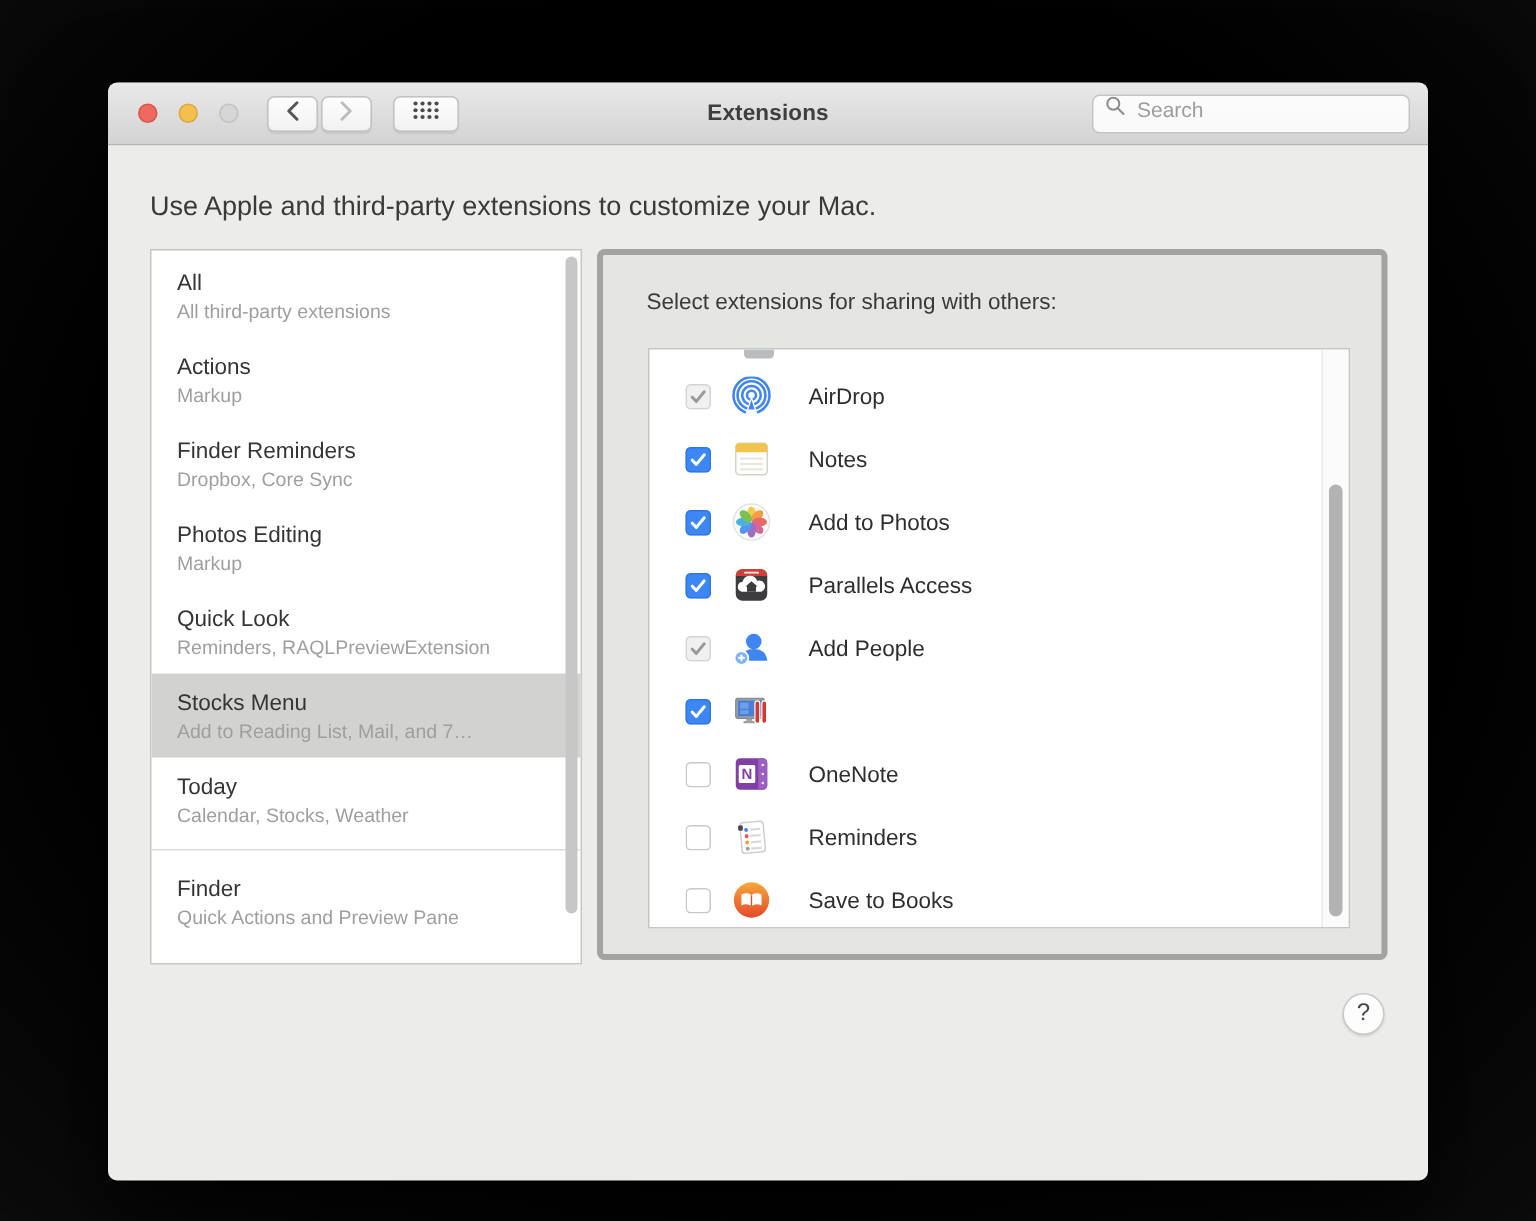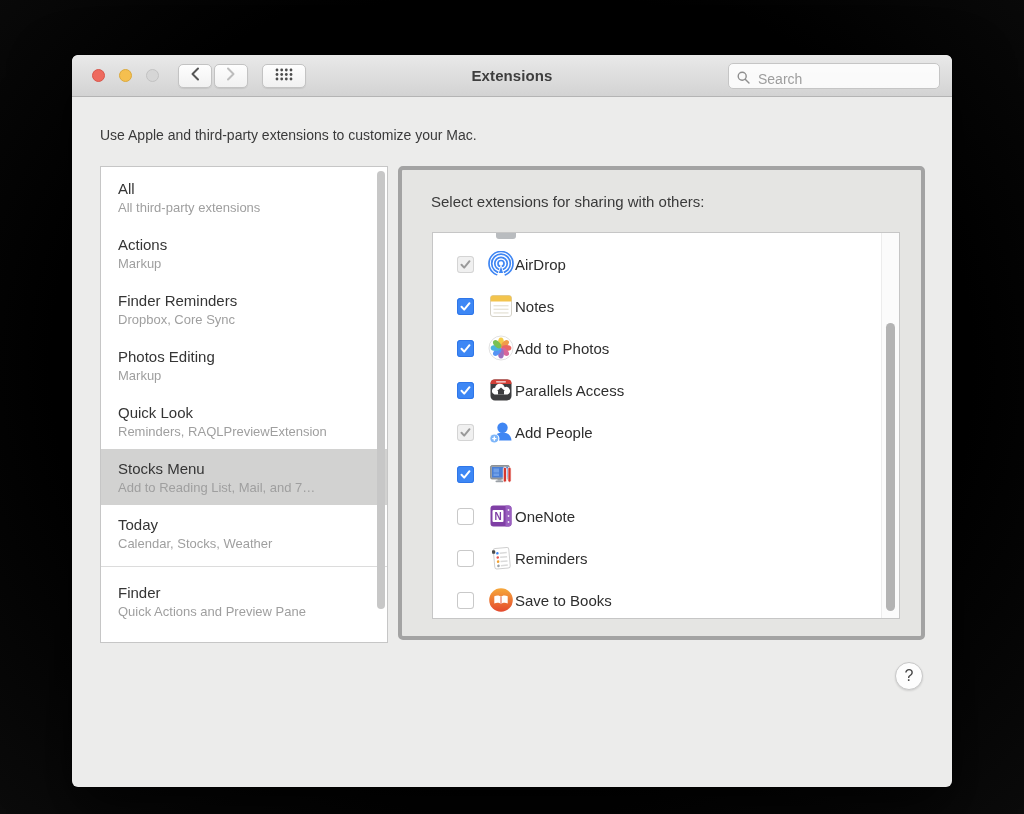--- a/index.html
+++ b/index.html
@@ -18,26 +18,26 @@
   .tl.gray{left:74px;background:#d6d6d6;border:1px solid #c2c2c2;}
   .tb-btn{position:absolute;top:9px;height:24px;background:linear-gradient(#fefefe,#f1f1f1);
           border:1px solid #c3c3c3;border-radius:5px;display:flex;align-items:center;justify-content:center;
           box-shadow:0 1px 1px rgba(0,0,0,.08);}
   .nav-back{left:106px;width:34px;}
   .nav-fwd{left:142px;width:34px;}
   .grid-btn{left:190px;width:44px;}
   .win-title{position:absolute;left:300px;right:300px;top:0;height:42px;line-height:42px;text-align:center;
              font-size:15px;font-weight:600;color:#3e3e3e;letter-spacing:.1px;}
   .search{position:absolute;right:12px;top:8px;width:212px;height:26px;background:rgba(255,255,255,.85);
-          border:1px solid #c5c5c5;border-radius:5px;display:flex;align-items:flex-end;padding:0 8px;gap:6px;}
+          border:1px solid #c5c5c5;border-radius:5px;display:flex;align-items:flex-start;padding:0 8px;gap:6px;}
   .search input{flex:1;border:none;outline:none;background:transparent;font-size:14px;color:#333;}
   .search input::placeholder{color:#9d9d9d;}
 
   
-  .intro{position:absolute;left:28px;top:72px;font-size:14px;color:#3a3a3a;}
+  .intro{position:absolute;left:28px;top:72px;font-size:18px;color:#3a3a3a;}
 
   
   .sidebar{position:absolute;left:28px;top:111px;width:288px;height:477px;background:#fff;
            border:1px solid #c6c6c6;overflow:hidden;}
   .sb-rows{position:absolute;inset:0;padding-top:2px;}
   .sb-item{padding:10px 44px 9px 17px;cursor:default;}
   .sb-item.selected{background:#d2d2d1;}
   .sb-title{font-size:15px;line-height:19px;color:#353535;}
   .sb-sub{font-size:13px;line-height:16px;color:#9f9f9f;margin-top:2px;white-space:nowrap;overflow:hidden;}
   .sb-divider{height:1px;background:#dcdcdc;margin:5px 0 6px 0;}
@@ -46,21 +46,21 @@
   
   .groupbox{position:absolute;left:326px;top:111px;width:527px;height:474px;background:#e5e5e3;
             border:4px solid #a3a3a3;border-radius:5px;}
   .gb-header{position:absolute;left:29px;top:23px;font-size:15px;color:#3a3a3a;}
   .ext-list{position:absolute;left:30px;top:62px;width:468px;height:387px;background:#fff;
             border:1px solid #c6c6c6;overflow:hidden;}
   .ext-rows{position:absolute;left:0;top:0;right:18px;bottom:0;padding-top:10px;}
   .ext-row{height:42px;display:flex;align-items:center;padding-left:24px;}
   .ext-icon{width:26px;height:26px;margin-left:14px;flex:0 0 auto;display:inline-flex;}
   .ext-icon svg{width:26px;height:26px;}
-  .ext-label{font-size:15px;color:#2e2e2e;margin-left:1px;}
+  .ext-label{font-size:15px;color:#2e2e2e;margin-left:25px;}
   .cb{width:17px;height:17px;border-radius:3.5px;flex:0 0 auto;display:inline-flex;align-items:center;justify-content:center;}
   .cb svg{width:11px;height:11px;display:none;}
   .cb.on{background:#3d87f5;color:#fff;box-shadow:inset 0 0 0 1px #2f76e8;}
   .cb.on svg{display:block;}
   .cb.on.disabled{background:#f0f0f0;color:#9a9a9a;box-shadow:inset 0 0 0 1px #d4d4d4;}
   .cb.off{background:#fff;box-shadow:inset 0 0 0 1px #c9c9c9;}
   .sliver{position:absolute;left:63px;top:0;width:20px;height:6px;background:#b9bcbf;border-radius:0 0 3px 3px;}
   .ext-scroll-track{position:absolute;right:0;top:0;bottom:0;width:18px;background:#fbfbfb;border-left:1px solid #ececec;}
   .ext-scroll-thumb{position:absolute;right:4px;top:90px;width:9px;height:288px;background:#b3b3b3;border-radius:4.5px;}
 

